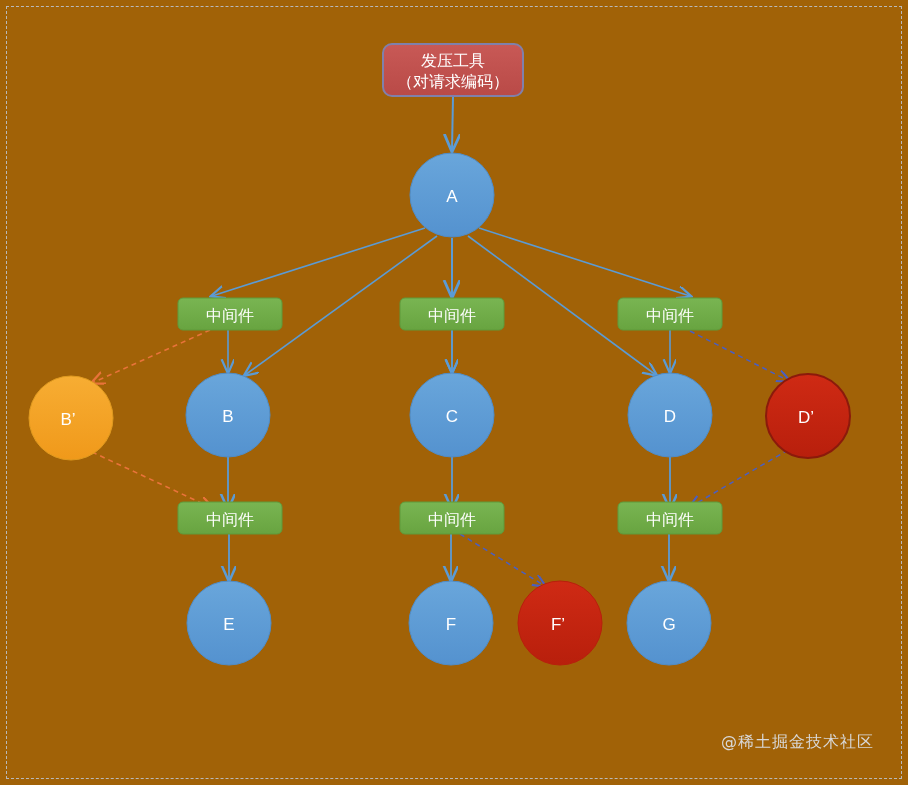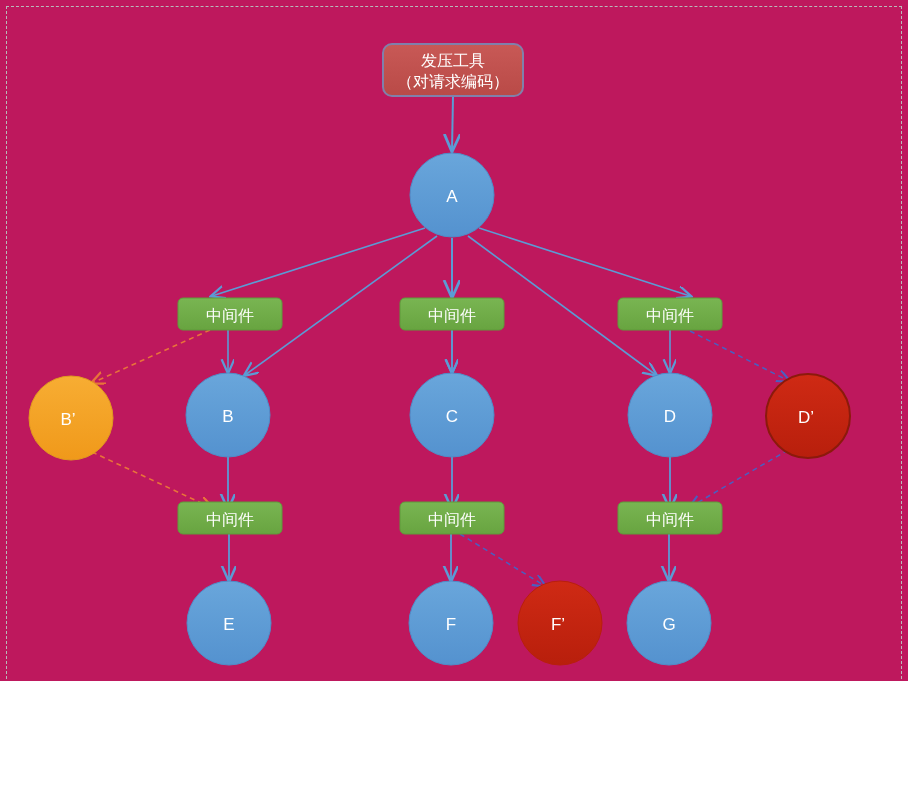--- a/index.html
+++ b/index.html
@@ -6,22 +6,22 @@
     margin: 0;
     padding: 0;
     background: #ffffff;
   }
   body {
     font-family: "Liberation Sans", "DejaVu Sans", sans-serif;
   }
   #canvas {
     position: relative;
     width: 908px;
-    height: 681px;
-    background: #be185d;
+    height: 785px;
+    background: #a16207;
     box-sizing: border-box;
   }
   #frame {
     position: absolute;
     left: 6px;
     top: 6px;
     width: 896px;
     height: 773px;
     border: 1px dashed #b9b9b9;
     box-sizing: border-box;
@@ -207,13 +207,14 @@
         <circle cx="560" cy="623" r="42" fill="url(#grad-darkred)" stroke="#b81f0c" stroke-width="1"></circle>
         <text class="node-label circle-label" x="558" y="624">F’</text>
       </g>
       <g>
         <circle cx="669" cy="623" r="42" fill="url(#grad-blue)" stroke="#4f8dc9" stroke-width="1"></circle>
         <text class="node-label circle-label" x="669" y="624">G</text>
       </g>
     </g>
   </svg>
 
+  <div class="watermark">@稀土掘金技术社区</div>
 </div>
 
 </body></html>

